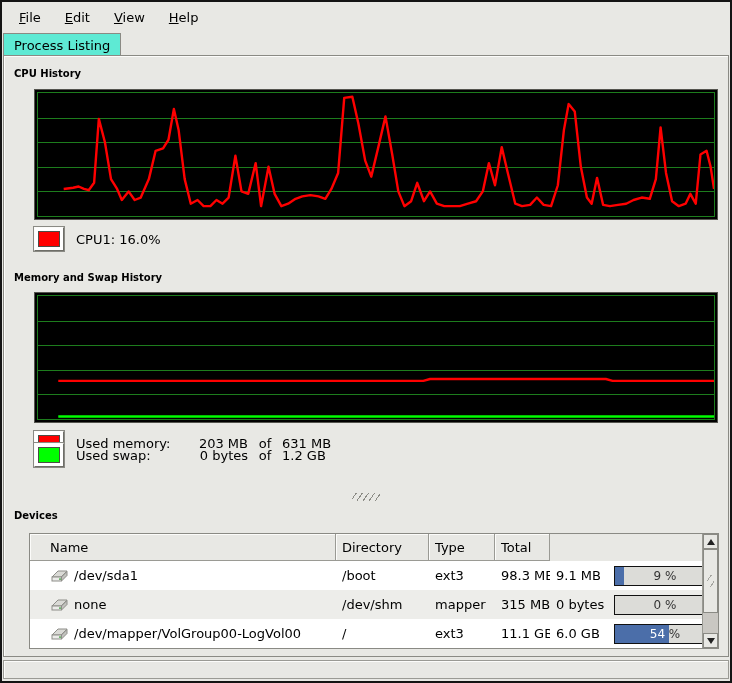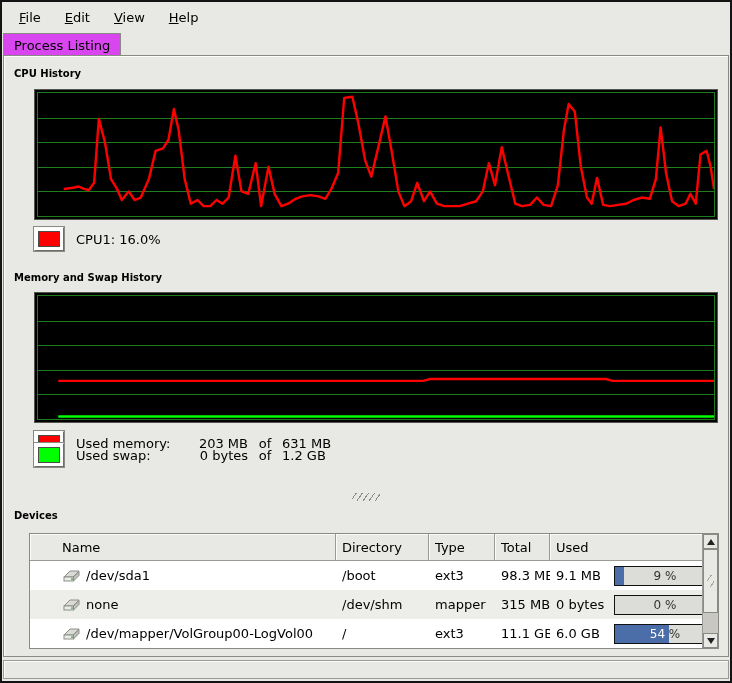--- a/index.html
+++ b/index.html
@@ -12,21 +12,21 @@
     box-shadow:inset 0 0 0 2px #141414;
     overflow:hidden;
   }
   
   .menubar{position:absolute;left:4px;top:4px;right:4px;height:26px;display:flex;align-items:center;padding-left:6px;gap:6px;}
   .menu-item{display:inline-block;padding:3px 9px;cursor:default;}
   .menu-item::first-letter{text-decoration:underline;}
   
   .tabrow{position:absolute;left:3px;top:30px;right:3px;height:26px;display:flex;align-items:flex-end;}
   .tab{padding:4px 10px 5px 10px;border:1px solid #8a8a84;border-bottom:none;position:relative;}
-  .tab.inactive{background:#d946ef;height:23px;margin-top:3px;}
+  .tab.inactive{background:#5eead4;height:23px;margin-top:3px;}
   .tab.active{background:#e8e8e4;height:26px;z-index:3;}
   .tab.active .focus{position:absolute;inset:3px 3px 4px 3px;outline:1px dotted #000;pointer-events:none;}
   
   .frame{
     position:absolute;left:3px;top:55px;width:726px;height:602px;
     background:#e8e8e4;border:1px solid #8a8a84;
     box-shadow:inset 1px 1px 0 #fcfcfa;
   }
   .section-title{position:absolute;left:10px;font-weight:bold;font-size:10px;}
   
@@ -45,21 +45,21 @@
   .grip{position:absolute;left:50%;transform:translateX(-50%);width:28px;height:8px;
     background:repeating-linear-gradient(125deg,rgba(0,0,0,0) 0 3px,#8b8b85 3px 4px,rgba(0,0,0,0) 4px 5px);}
   
   .table{position:absolute;left:25px;top:477px;width:690px;height:116px;border:1px solid #8a8a84;background:#fff;display:flex;}
   .table-main{flex:1;display:flex;flex-direction:column;overflow:hidden;}
   .thead{display:flex;height:27px;background:#e8e8e4;flex:none;}
   .th{border-right:1px solid #9a9a94;border-bottom:1px solid #9a9a94;box-shadow:inset 1px 1px 0 #fcfcfa;display:flex;align-items:center;padding-left:6px;flex:none;}
   .tr{display:flex;height:29px;align-items:center;flex:none;}
   .tr.alt{background:#ededea;}
   .td{flex:none;padding-left:6px;white-space:nowrap;overflow:hidden;}
-  .c-name{width:306px;display:flex;align-items:center;padding-left:32px;gap:5px;}
+  .c-name{width:306px;display:flex;align-items:center;padding-left:20px;gap:5px;}
   .c-dir{width:93px;}
   .c-type{width:66px;}
   .c-total{width:55px;}
   .c-used{width:172px;display:flex;align-items:center;justify-content:space-between;padding-right:6px;}
   .disk-icon{flex:none;width:19px;height:15px;}
   
   .bar{position:relative;width:102px;height:20px;border:1px solid #111;background:#dcdcd8;flex:none;}
   .bar-label{position:absolute;left:0;top:0;width:100px;height:18px;display:flex;align-items:center;justify-content:center;font-size:12px;color:#333;}
   .bar-fill{position:absolute;left:0;top:0;height:18px;overflow:hidden;background:#4b6ea9;}
   .bar-fill .bar-label{color:#fff;}
@@ -156,21 +156,20 @@
 
     <div class="section-title" style="top:454px;">Devices</div>
 
     <div class="table">
       <div class="table-main">
         <div class="thead">
           <div class="th c-name">Name</div>
           <div class="th c-dir">Directory</div>
           <div class="th c-type">Type</div>
           <div class="th c-total">Total</div>
-          <div class="th c-used" style="border-right:none;">Used</div>
         </div>
 
         <div class="tr">
           <div class="td c-name">
             <svg class="disk-icon" viewBox="0 0 19 15">
               <polygon points="2,9 8,3 17,3 11,9" fill="#dadad6" stroke="#8d8d88" stroke-width="1"></polygon>
               <rect x="2" y="9" width="9.5" height="4" fill="#ececea" stroke="#8d8d88" stroke-width="1"></rect>
               <polygon points="11.5,9 17,3.5 17,7.5 11.5,13" fill="#c2c2be" stroke="#8d8d88" stroke-width="1"></polygon>
               <rect x="9.2" y="10.3" width="1.6" height="1.6" fill="#3da33d"></rect>
             </svg>

